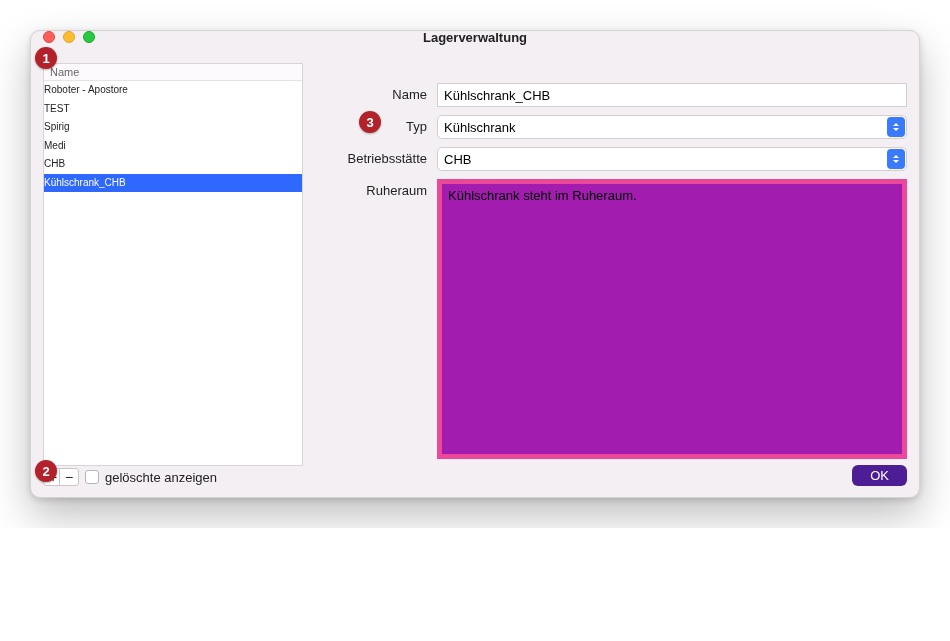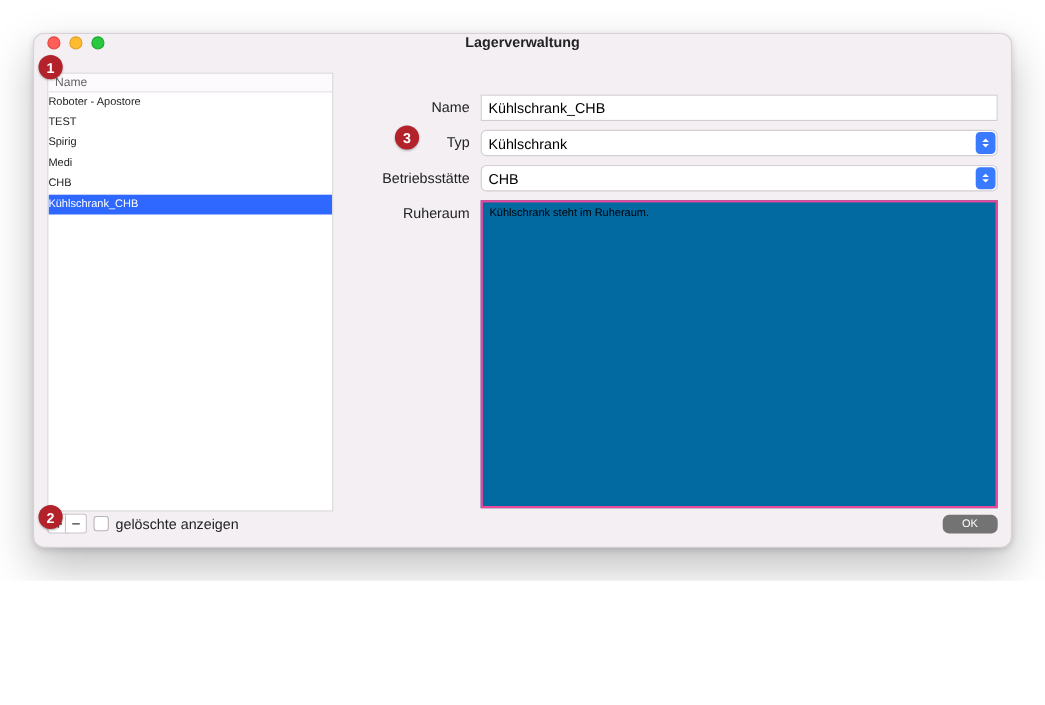--- a/index.html
+++ b/index.html
@@ -181,38 +181,38 @@
     width: 0; height: 0;
     border-left: 3px solid transparent;
     border-right: 3px solid transparent;
   }
   .select-arrows::before { border-bottom: 3px solid #fff; margin-bottom: 2px; }
   .select-arrows::after  { border-top: 3px solid #fff; }
   .textarea {
     width: 100%;
     height: 280px;
     padding: 4px 6px;
-    background: #0369a1;
-    border: 2px solid #ec4899;
-    font-size: 10px;
+    background: #a21caf;
+    border: 5px solid #ec4899;
+    font-size: 13px;
     font-family: inherit;
     resize: none;
   }
   .footer {
     display: flex;
     justify-content: flex-end;
     margin-top: 6px;
   }
   .ok-btn {
-    background: #737373;
+    background: #4c1d95;
     color: #fff;
     border: none;
     border-radius: 6px;
     padding: 3px 18px;
-    font-size: 10px;
+    font-size: 13px;
     font-weight: 500;
     cursor: pointer;
   }
   .badge {
     position: absolute;
     width: 22px; height: 22px;
     background: #b3222a;
     color: #fff;
     border-radius: 50%;
     display: flex;

